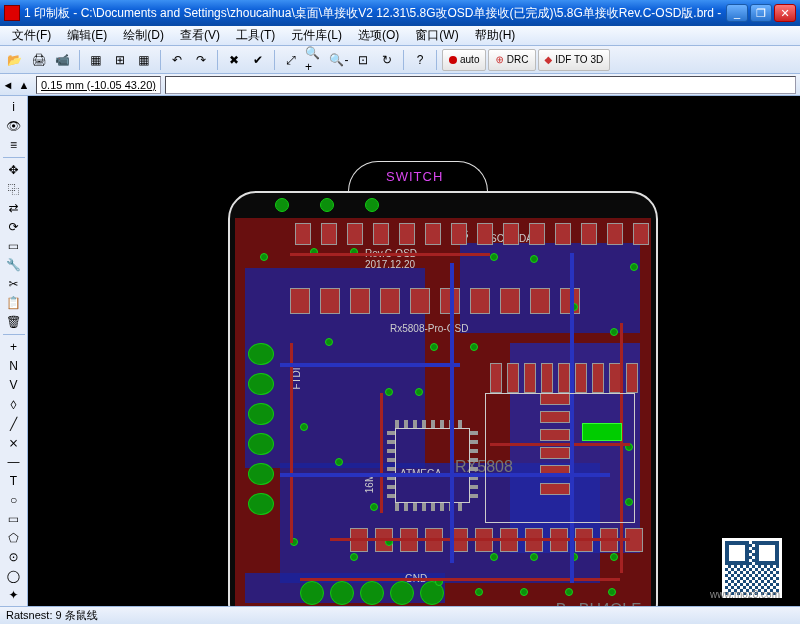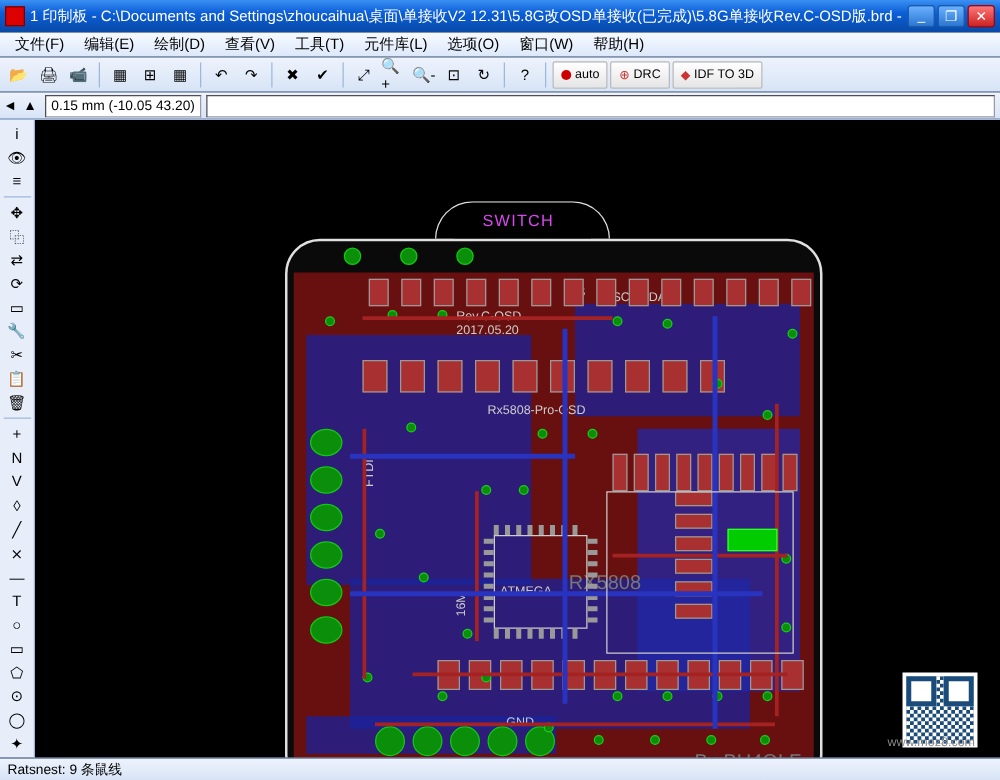--- a/index.html
+++ b/index.html
@@ -10,21 +10,21 @@
 .titlebar .wbtn { width:22px; height:18px; margin-left:2px; background:linear-gradient(#6bb1ff,#2a75d0); border:1px solid #1a5aa8; border-radius:3px; display:flex; align-items:center; justify-content:center; font-size:11px; color:#fff; cursor:pointer;}
 .titlebar .wbtn.close { background:linear-gradient(#f77,#c22); border-color:#a00; }
 .menubar { height:20px; background:linear-gradient(#f6faff,#dce8fa); border-bottom:1px solid #9cb8e0; display:flex; align-items:center; padding:0 4px; font-size:12px; }
 .menubar .mitem { padding:1px 8px; cursor:default; }
 .toolbar { height:28px; background:linear-gradient(#eef3fc,#d7e4f6); border-bottom:1px solid #9cb8e0; display:flex; align-items:center; padding:0 4px; gap:2px; }
 .tbtn { width:22px; height:22px; border:1px solid transparent; display:flex; align-items:center; justify-content:center; cursor:pointer; font-size:12px; border-radius:2px;}
 .tsep { width:1px; height:20px; background:#9cb8e0; margin:0 3px;}
 .bigbtn { height:22px; padding:0 6px; border:1px solid #bbb; background:linear-gradient(#fff,#e5e5e5); display:flex; align-items:center; font-size:10px; cursor:pointer; border-radius:2px; gap:3px;}
 .bigbtn .reddot{width:8px;height:8px;background:#c00;border-radius:50%;}
 .coordbar { height:22px; background:linear-gradient(#eef3fc,#d7e4f6); border-bottom:1px solid #9cb8e0; display:flex; align-items:center; font-size:11px; }
-.coordbar .cbox { height:18px; border:1px inset #99a; background:#fff; padding:0 4px; line-height:16px; margin-left:4px; }
+.coordbar .cbox { height:18px; border:1px inset #99a; background:#fff; padding:0 4px; line-height:16px; margin-left:4px;text-decoration:underline; }
 .coordbar .cmdline { flex:1; height:18px; border:1px inset #99a; background:#fff; margin:0 4px; }
 .coordbar .arrow { width:16px; height:16px; display:flex; align-items:center; justify-content:center; cursor:pointer;}
 .workarea { position:absolute; left:0; top:96px; right:0; bottom:18px; display:flex; }
 .ltool { width:28px; background:#e8eef9; border-right:1px solid #9cb8e0; display:flex; flex-direction:column; align-items:center; padding:2px 0; gap:1px;}
 .ltool .lt { width:22px; height:20px; border:1px solid transparent; display:flex; align-items:center; justify-content:center; font-size:12px; cursor:pointer;}
 .ltool .ltsep{width:22px;height:1px;background:#9cb8e0;margin:2px 0;}
 .canvas { flex:1; background:#000; position:relative; overflow:hidden; }
 .wm { position:absolute; right:18px; bottom:8px; display:flex; align-items:center; gap:12px; }
 .wm .logo { font-size:22px; color:#fff; font-style:italic; text-shadow:0 0 6px rgba(255,255,255,.5); letter-spacing:1px;}
 .wm .logo .blue{ color:#3da0e8;}
@@ -165,21 +165,21 @@
       <div class="swtext">SWITCH</div>
       <div class="board">
         <div class="plane-red"></div>
         <div class="plane-blue pb1"></div>
         <div class="plane-blue pb2"></div>
         <div class="plane-blue pb3"></div>
         <div class="plane-blue pb4"></div>
         <div class="plane-blue pb5"></div>
 
         <div class="silk" style="left:135px;top:55px">Rev.C-OSD</div>
-        <div class="silk" style="left:135px;top:66px">2017.05.20</div>
+        <div class="silk" style="left:135px;top:66px">2017.12.20</div>
         <div class="silk" style="left:160px;top:130px">Rx5808-Pro-OSD</div>
         <div class="silk" style="left:260px;top:40px">SCL/SDA</div>
         <div class="silk" style="left:225px;top:36px">AS</div>
         <div class="silk" style="left:55px;top:180px;transform:rotate(-90deg)">FTDI</div>
         <div class="silk" style="left:130px;top:285px;transform:rotate(-90deg)">16M</div>
         <div class="silk" style="left:170px;top:275px">ATMEGA</div>
         <div class="silk big" style="left:225px;top:265px">RX5808</div>
         <div class="silk" style="left:175px;top:380px">GND</div>
         <div class="silk big" style="right:15px;bottom:10px">By:BH4QLF</div>
 

